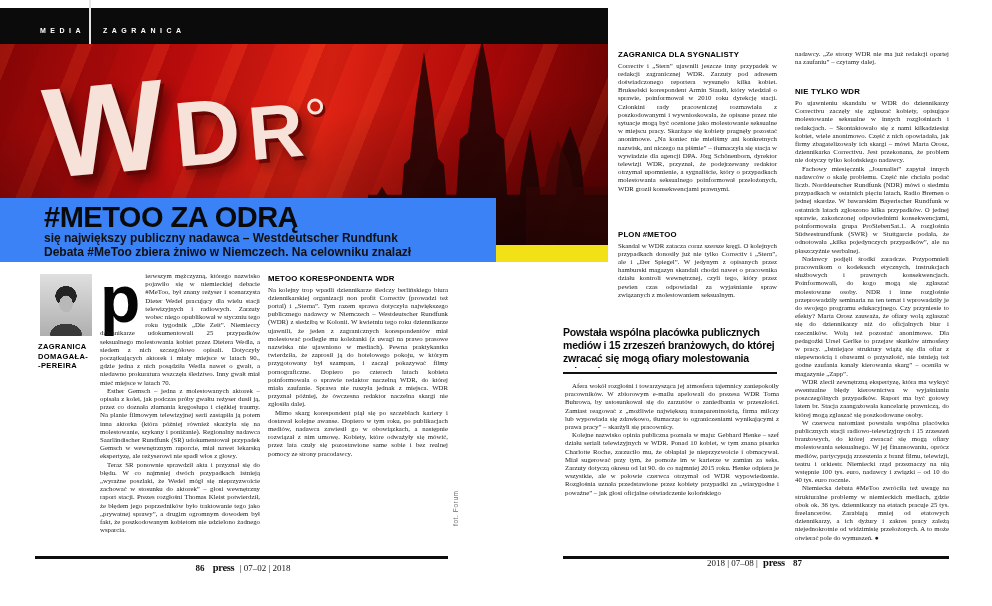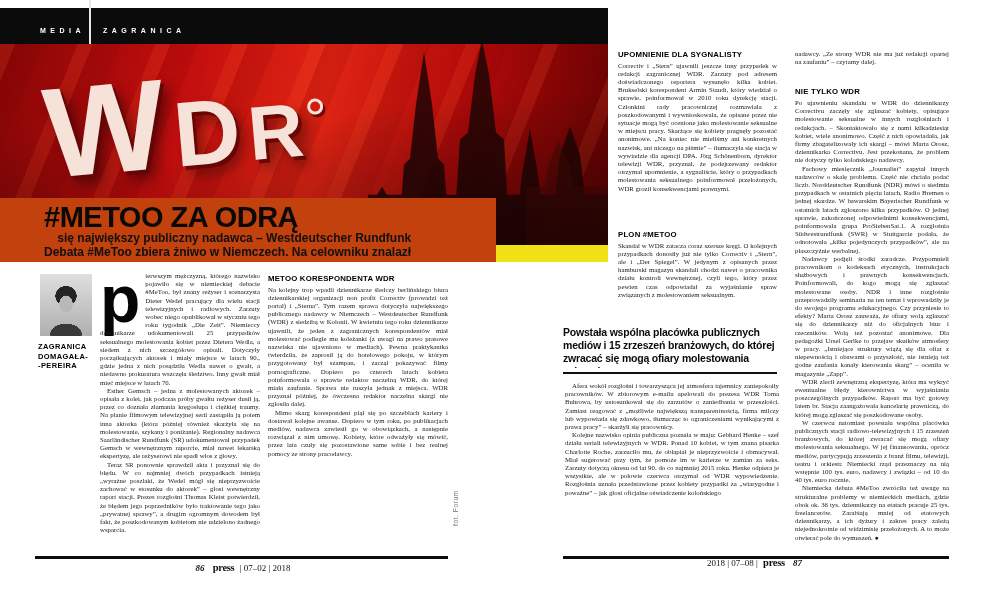--- a/index.html
+++ b/index.html
@@ -25,21 +25,21 @@
   .wdr{position:absolute;left:44px;top:2px;transform:rotate(-5deg);display:flex;align-items:baseline;
        color:#f6e2d8;font-family:"Liberation Sans",sans-serif;font-weight:bold;z-index:2;}
   .wdr .L{text-shadow:3px 4px 0 rgba(100,6,6,.9),7px 9px 14px rgba(0,0,0,.45);}
   .wdr .w{font-size:128px;line-height:152px;}
   .wdr .d{font-size:92px;margin-left:8px;}
   .wdr .r{font-size:76px;margin-left:8px;}
   .wdr .reg{width:10px;height:10px;border:3px solid #f6e2d8;border-radius:50%;margin-left:6px;
        transform:translateY(-40px);box-shadow:2px 3px 0 rgba(100,6,6,.9);}
 
   
-  #yellow-main{left:0;top:198px;width:496px;height:64px;background:#c2410c;z-index:3;text-align:right;}
+  #yellow-main{left:0;top:198px;width:496px;height:64px;background:#3b82f6;z-index:3;}
   #yellow-strip{left:496px;top:245px;width:112px;height:17px;background:#f2e116;z-index:3;}
   #headline{position:absolute;left:44px;top:4px;color:#0a0a0a;
             font:bold 29px/30px "Liberation Sans",sans-serif;letter-spacing:-0.5px;}
   #deck{position:absolute;left:44px;top:34px;color:#111;
         font:bold 12px/13.5px "Liberation Sans",sans-serif;}
 
   
   #author-photo{left:40px;top:274px;width:52px;height:62px;filter:grayscale(1);
      background:
        radial-gradient(ellipse 26px 17px at 26px 60px,#3c3835 60%,transparent 61%),
@@ -63,21 +63,21 @@
   #pullquote-rule{left:563px;top:372px;width:214px;height:1.5px;background:#111;}
 
   
   #photo-credit{left:452px;top:526px;transform:rotate(-90deg);transform-origin:0 0;
                 font:6.5px "Liberation Sans",sans-serif;color:#6e6e6e;letter-spacing:.6px;white-space:nowrap;}
 
   
   .footer-rule{height:3px;background:#0d0d0d;}
   .footer-text{font:9px "Liberation Serif",serif;color:#111;text-align:center;}
   .press-logo{font:bold 10.5px "Liberation Serif",serif;letter-spacing:-0.3px;margin:0 3px;}
-  .pg{font-weight:bold;margin:0 3px;font-style:italic;}
+  .pg{font-weight:bold;margin:0 3px;}
 </style>
 </head>
 <body>
 
 <div id="spread">
 
   <div class="abs" id="kicker-band">
     <span class="kicker" style="left:40px">MEDIA</span>
     <div id="kicker-divider"></div>
     <span class="kicker" style="left:103px">ZAGRANICA</span>
@@ -133,21 +133,21 @@
 
   <div class="abs bodytext" style="left:268px;top:274px;width:180px;height:281px;">
     <h4 class="colhead">METOO KORESPONDENTA WDR</h4>
     <p>Na kolejny trop wpadli dziennikarze śledczy berlińskiego biura dziennikarskiej organizacji non profit Correctiv (prowadzi też portal) i „Sterna”. Tym razem sprawa dotyczyła największego publicznego nadawcy w Niemczech – Westdeutscher Rundfunk (WDR) z siedzibą w Kolonii. W kwietniu tego roku dziennikarze ujawnili, że jeden z zagranicznych korespondentów miał molestować podległe mu koleżanki (z uwagi na prawo prasowe nazwiska nie ujawniono w mediach). Pewna praktykantka twierdziła, że zaprosił ją do hotelowego pokoju, w którym przygotowany był szampan, i zaczął pokazywać filmy pornograficzne. Dopiero po czterech latach kobieta poinformowała o sprawie redaktor naczelną WDR, do której miała zaufanie. Sprawa nie ruszyła jednak z miejsca. WDR przyznał później, że ówczesna redaktor naczelna skargi nie zgłosiła dalej.</p>
     <p class="ind">Mimo skarg korespondent piął się po szczeblach kariery i dostawał kolejne awanse. Dopiero w tym roku, po publikacjach mediów, nadawca zawiesił go w obowiązkach, a następnie rozwiązał z nim umowę. Kobiety, które odważyły się mówić, przez lata czuły się pozostawione same sobie i bez realnej pomocy ze strony pracodawcy.</p>
   </div>
 
   <div class="abs" id="photo-credit">fot. Forum</div>
 
   <div class="abs bodytext" style="left:618px;top:50px;width:159px;height:183px;">
-    <h4 class="colhead">UPOMNIENIE DLA SYGNALISTY</h4>
+    <h4 class="colhead">ZAGRANICA DLA SYGNALISTY</h4>
     <p>Correctiv i „Stern” ujawnili jeszcze inny przypadek w redakcji zagranicznej WDR. Zarzuty pod adresem doświadczonego reportera wysunęło kilka kobiet. Brukselski korespondent Armin Staudt, który wiedział o sprawie, poinformował w 2010 roku dyrekcję stacji. Członkini rady pracowniczej rozmawiała z poszkodowanymi i wywnioskowała, że opisane przez nie sytuacje mogą być ocenione jako molestowanie seksualne w miejscu pracy. Skarżące się kobiety pragnęły pozostać anonimowe. „Na koniec nie mieliśmy ani konkretnych nazwisk, ani niczego na piśmie” – tłumaczyła się stacja w wywiadzie dla agencji DPA. Jörg Schönenborn, dyrektor telewizji WDR, przyznał, że podejrzewany redaktor otrzymał upomnienie, a sygnaliście, który o przypadkach molestowania seksualnego poinformował przełożonych, WDR groził konsekwencjami prawnymi.</p>
   </div>
 
   <div class="abs bodytext" style="left:618px;top:230px;width:159px;height:76px;">
     <h4 class="colhead">PLON #METOO</h4>
     <p>Skandal w WDR zatacza coraz szersze kręgi. O kolejnych przypadkach donosiły już nie tylko Correctiv i „Stern”, ale i „Der Spiegel”. W jedynym z opisanych przez hamburski magazyn skandali chodzi nawet o pracownika działu kontroli wewnętrznej, czyli tego, który przez pewien czas odpowiadał za wyjaśnianie spraw związanych z molestowaniem seksualnym.</p>
   </div>
 
   <div class="abs" id="pullquote">Powstała wspólna placówka publicznych mediów i 15 zrzeszeń branżowych, do której zwracać się mogą ofiary molestowania seksualnego</div>
   <div class="abs" id="pullquote-rule"></div>

